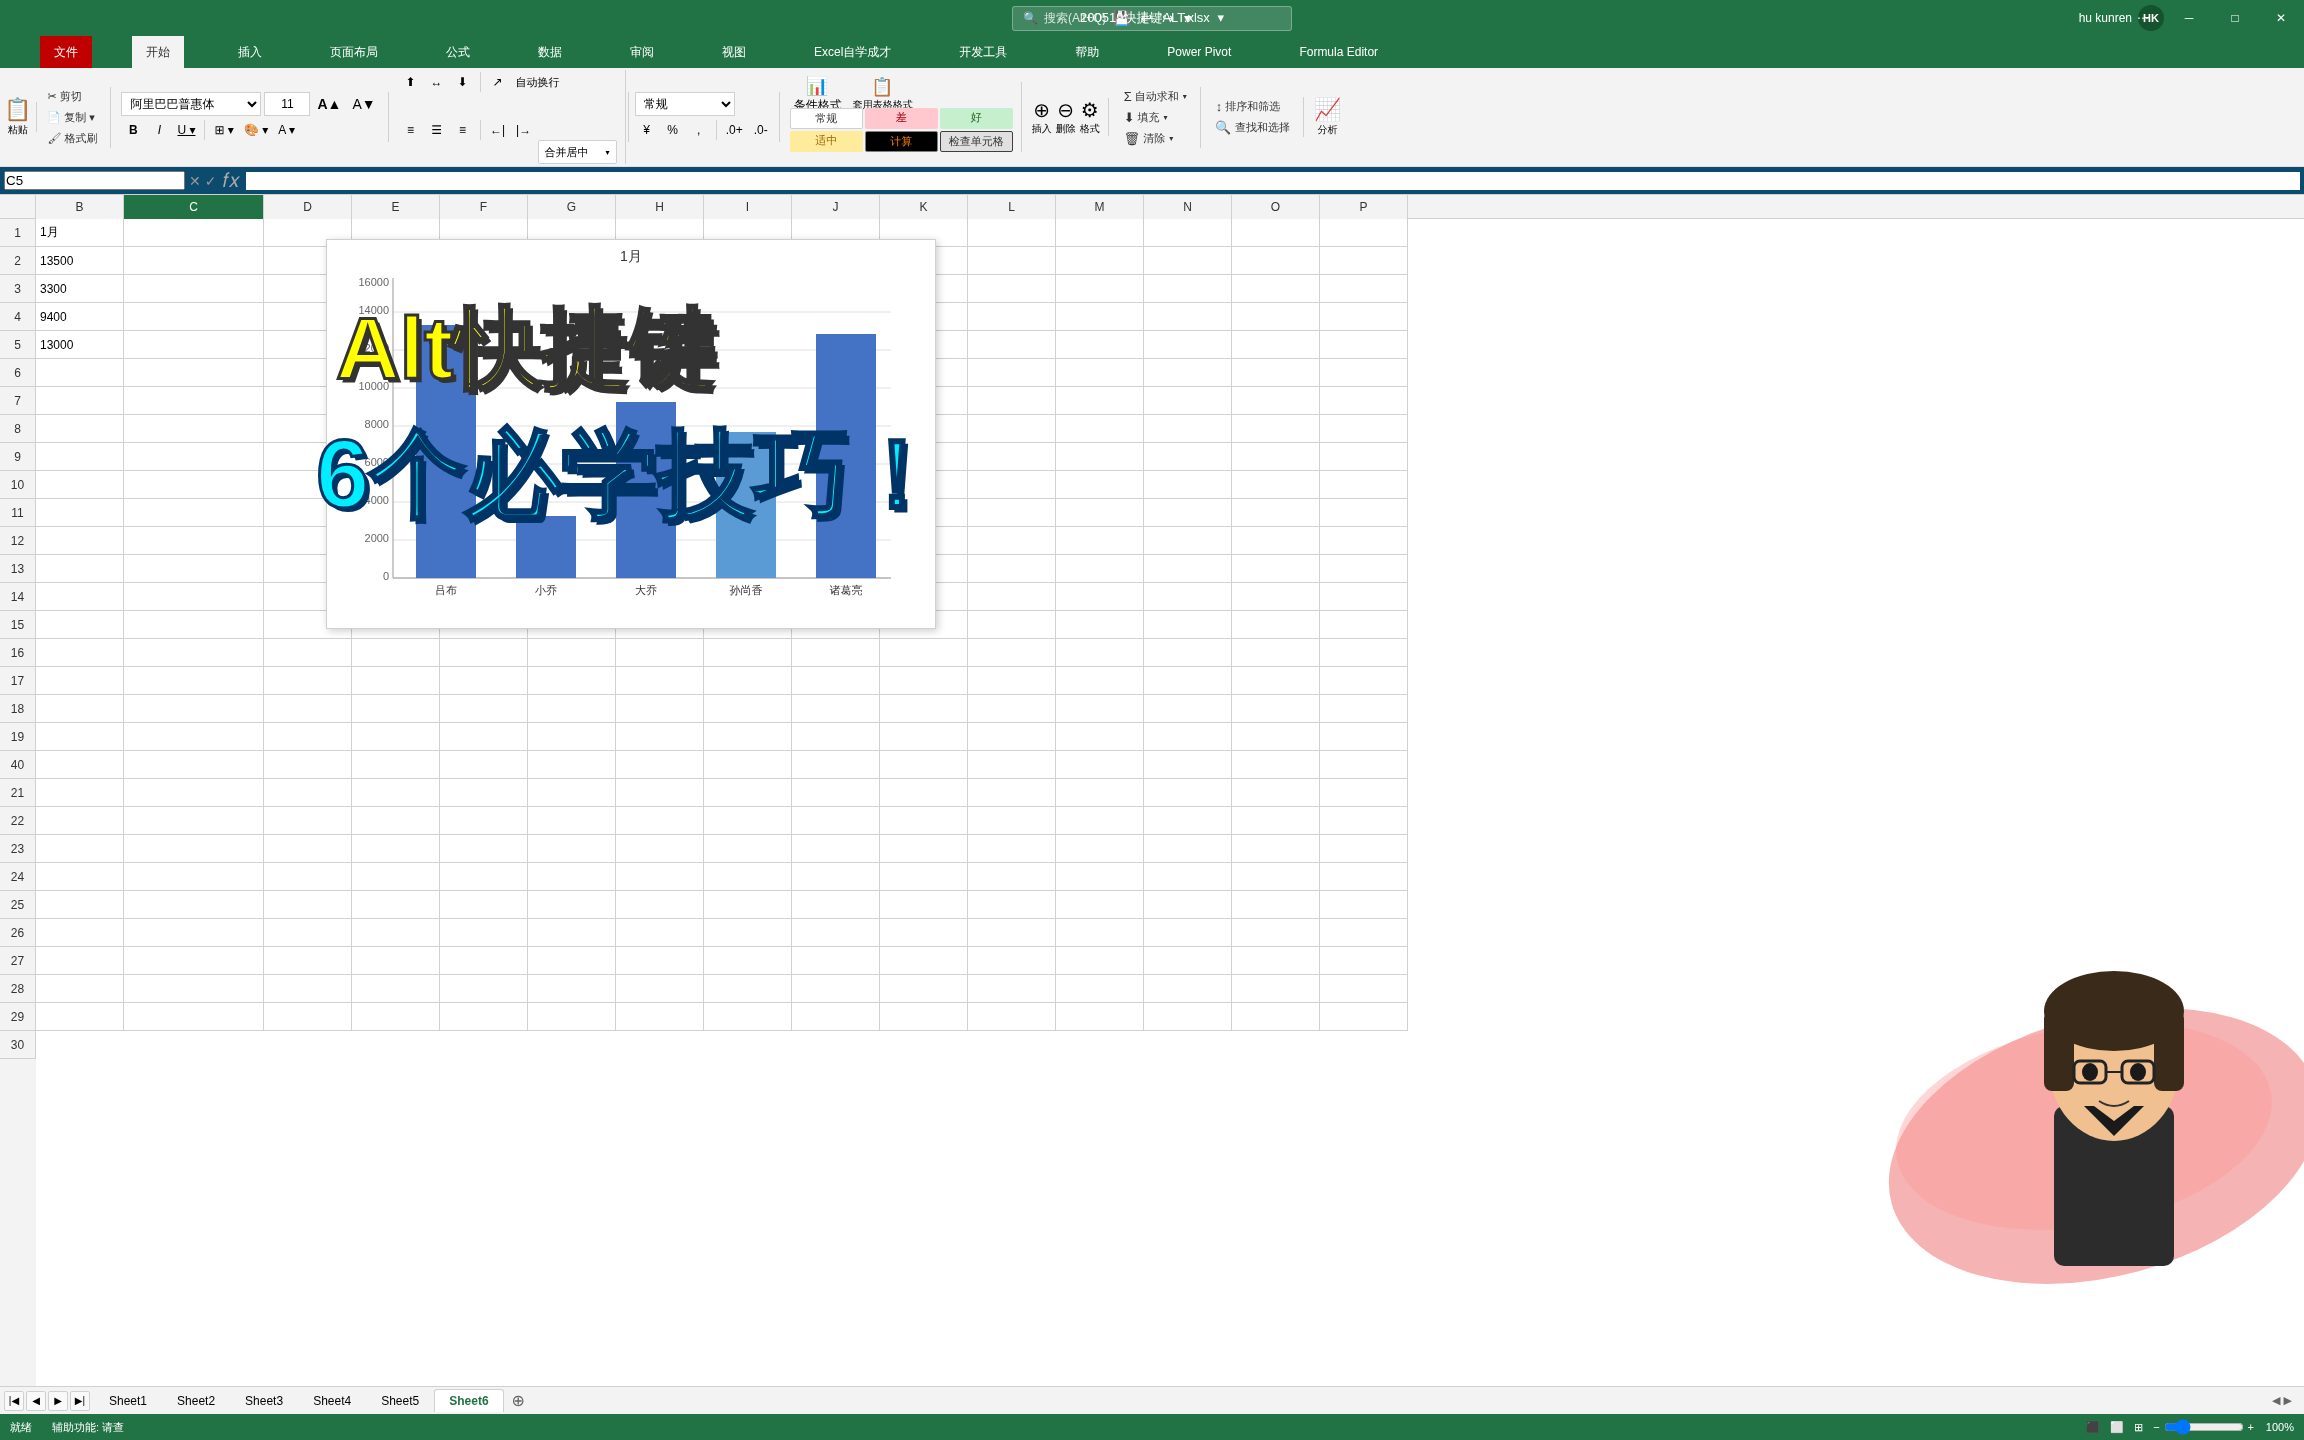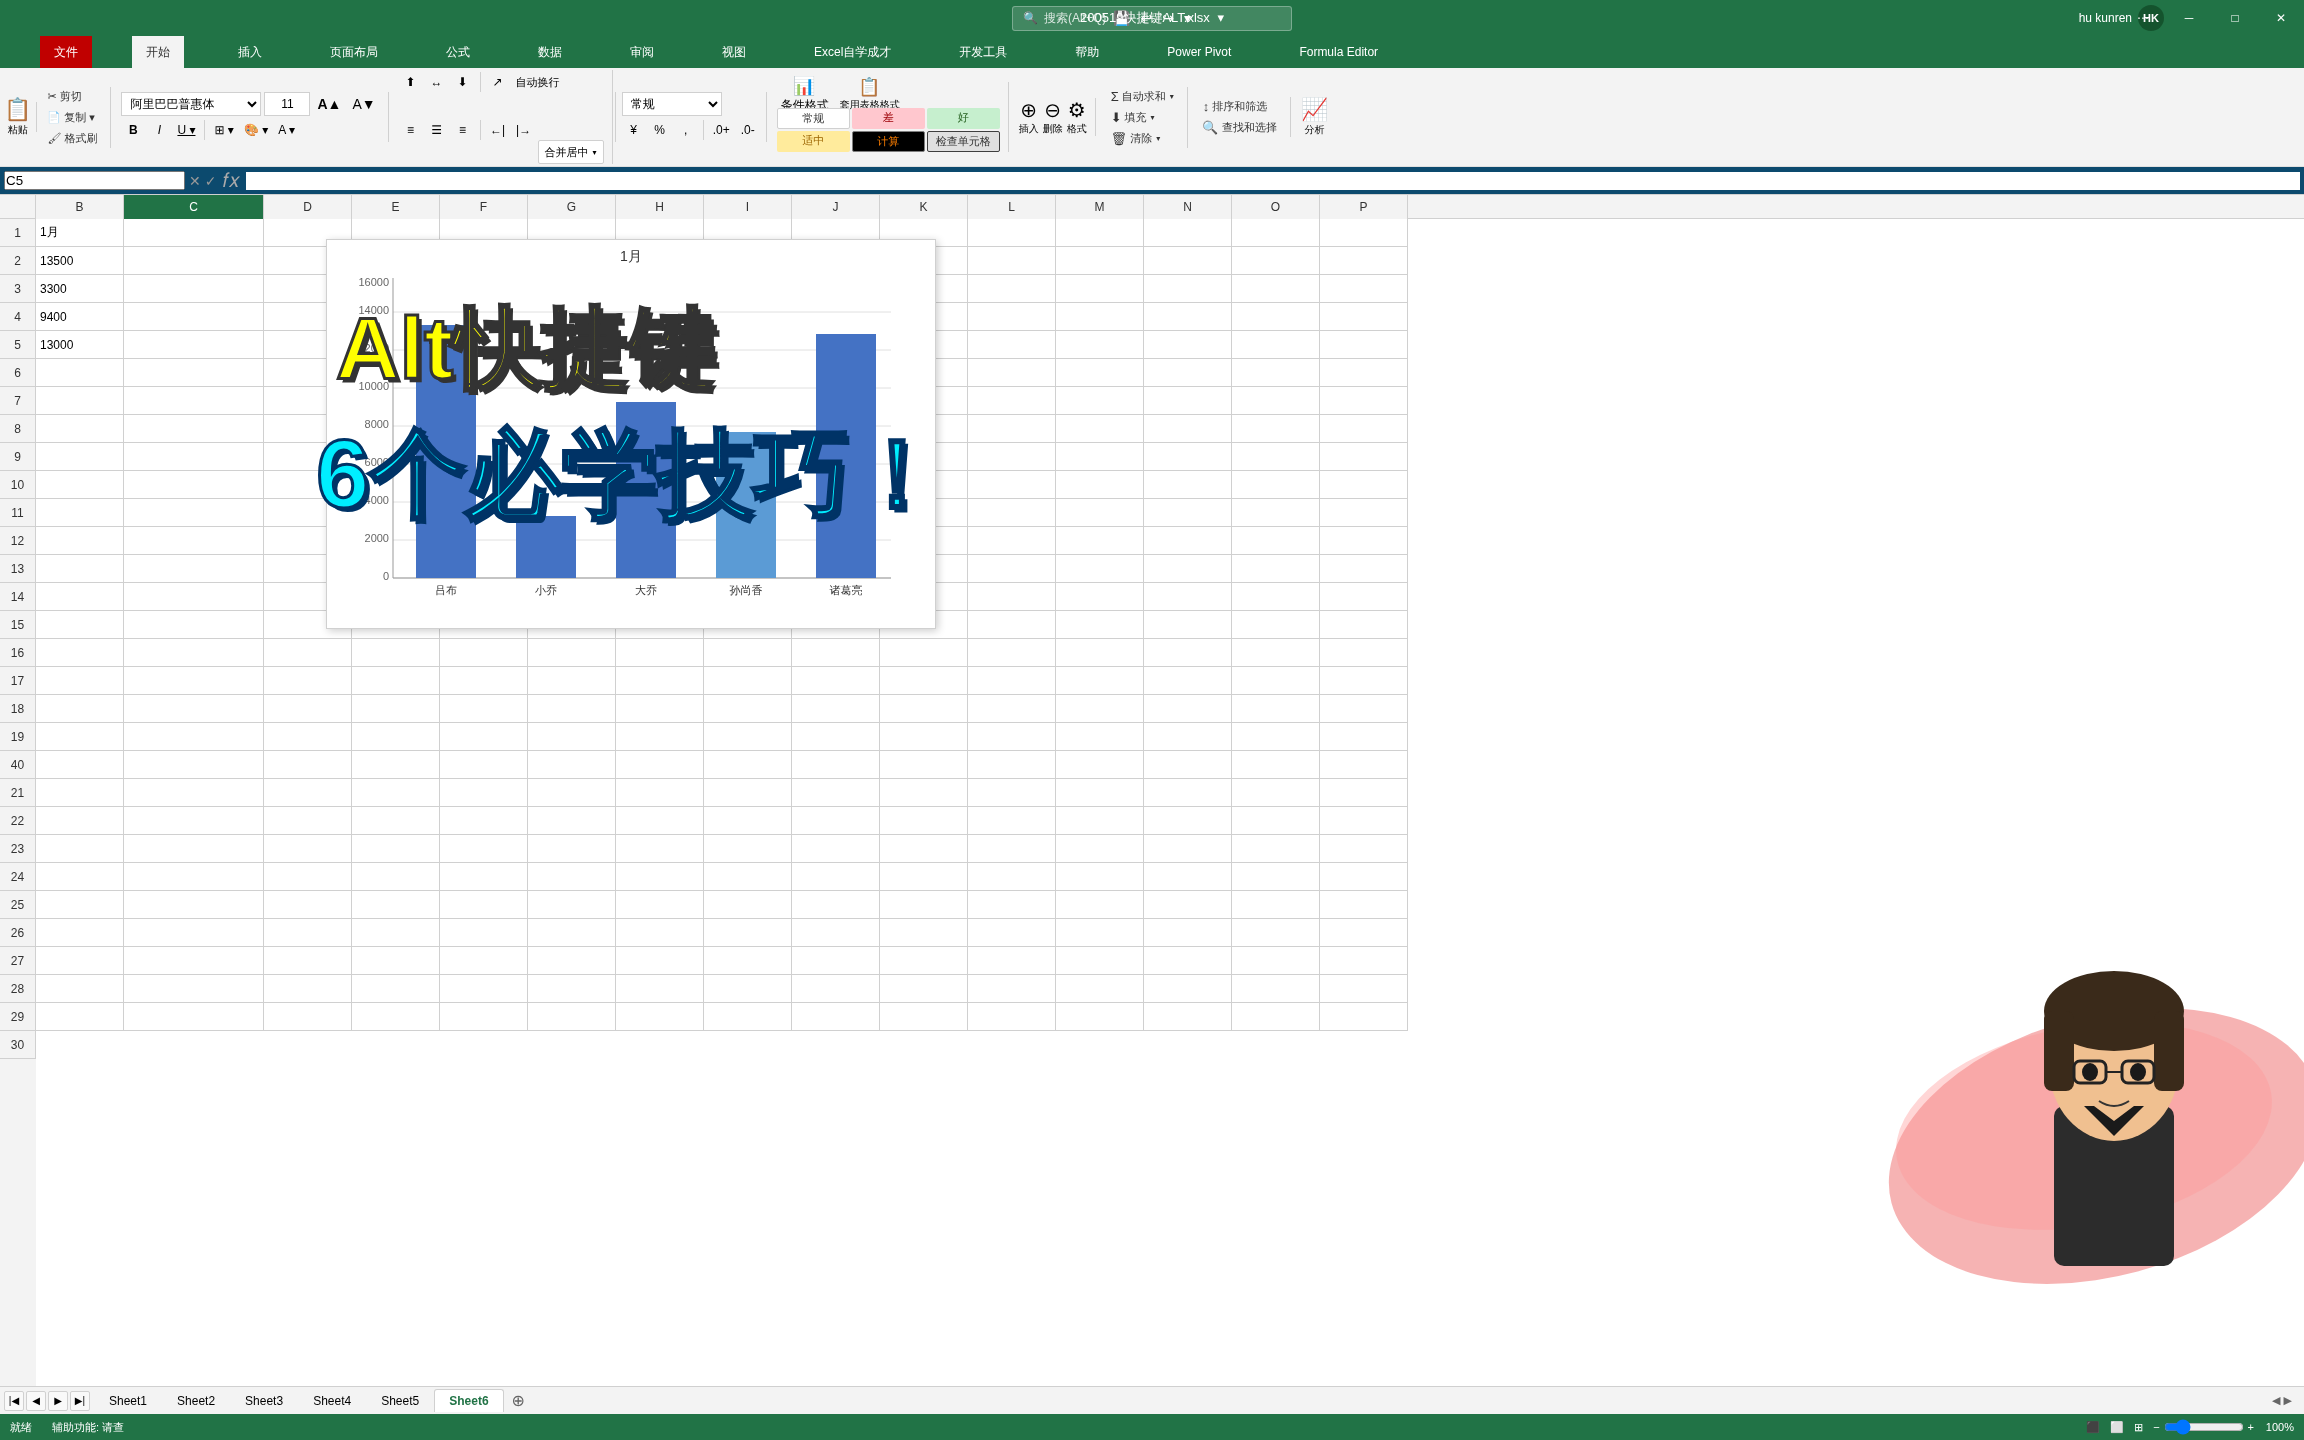--- a/index.html
+++ b/index.html
@@ -171,21 +171,21 @@
     .col-j { width: 88px; min-width: 88px; }
     .col-k { width: 88px; min-width: 88px; }
     .col-l { width: 88px; min-width: 88px; }
     .col-m { width: 88px; min-width: 88px; }
     .col-n { width: 88px; min-width: 88px; }
     .col-o { width: 88px; min-width: 88px; }
     .col-p { width: 88px; min-width: 88px; }
     .row-h { height: 28px; min-height: 28px; }
 
     
-    .merge-btn { height: 24px; display: flex; align-items: center; gap: 3px; padding: 0 6px; cursor: pointer; border-radius: 2px; font-size: 11px; border: 1px solid #d0d0d0; background: #fff; margin-top: 44px; }
+    .merge-btn { height: 24px; display: flex; align-items: center; gap: 16px; padding: 0 6px; cursor: pointer; border-radius: 2px; font-size: 11px; border: 1px solid #d0d0d0; background: #fff; margin-top: 44px; }
 
     
     ::-webkit-scrollbar { width: 14px; height: 14px; }
     ::-webkit-scrollbar-track { background: #f1f1f1; }
     ::-webkit-scrollbar-thumb { background: #c1c1c1; border-radius: 2px; }
 
     
     #qat { display: flex; align-items: center; gap: 4px; padding: 0 8px; height: 36px; background: #217346; }
     .qat-btn { color: white; cursor: pointer; font-size: 14px; padding: 2px 3px; border-radius: 2px; }
 

